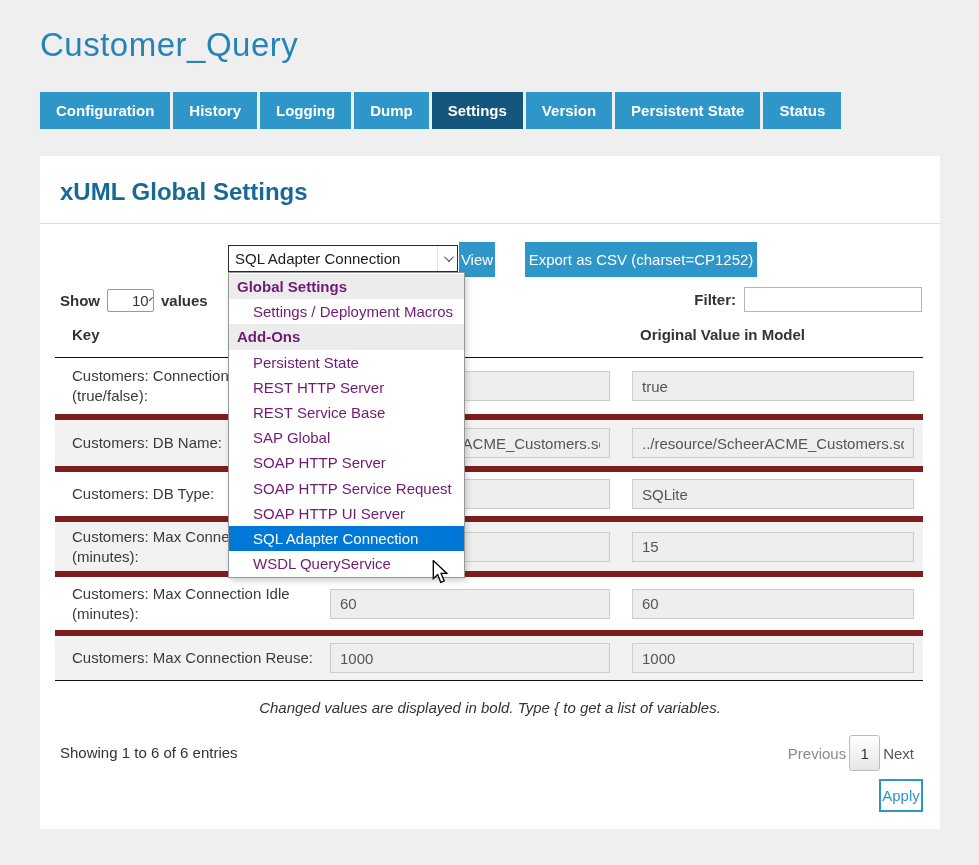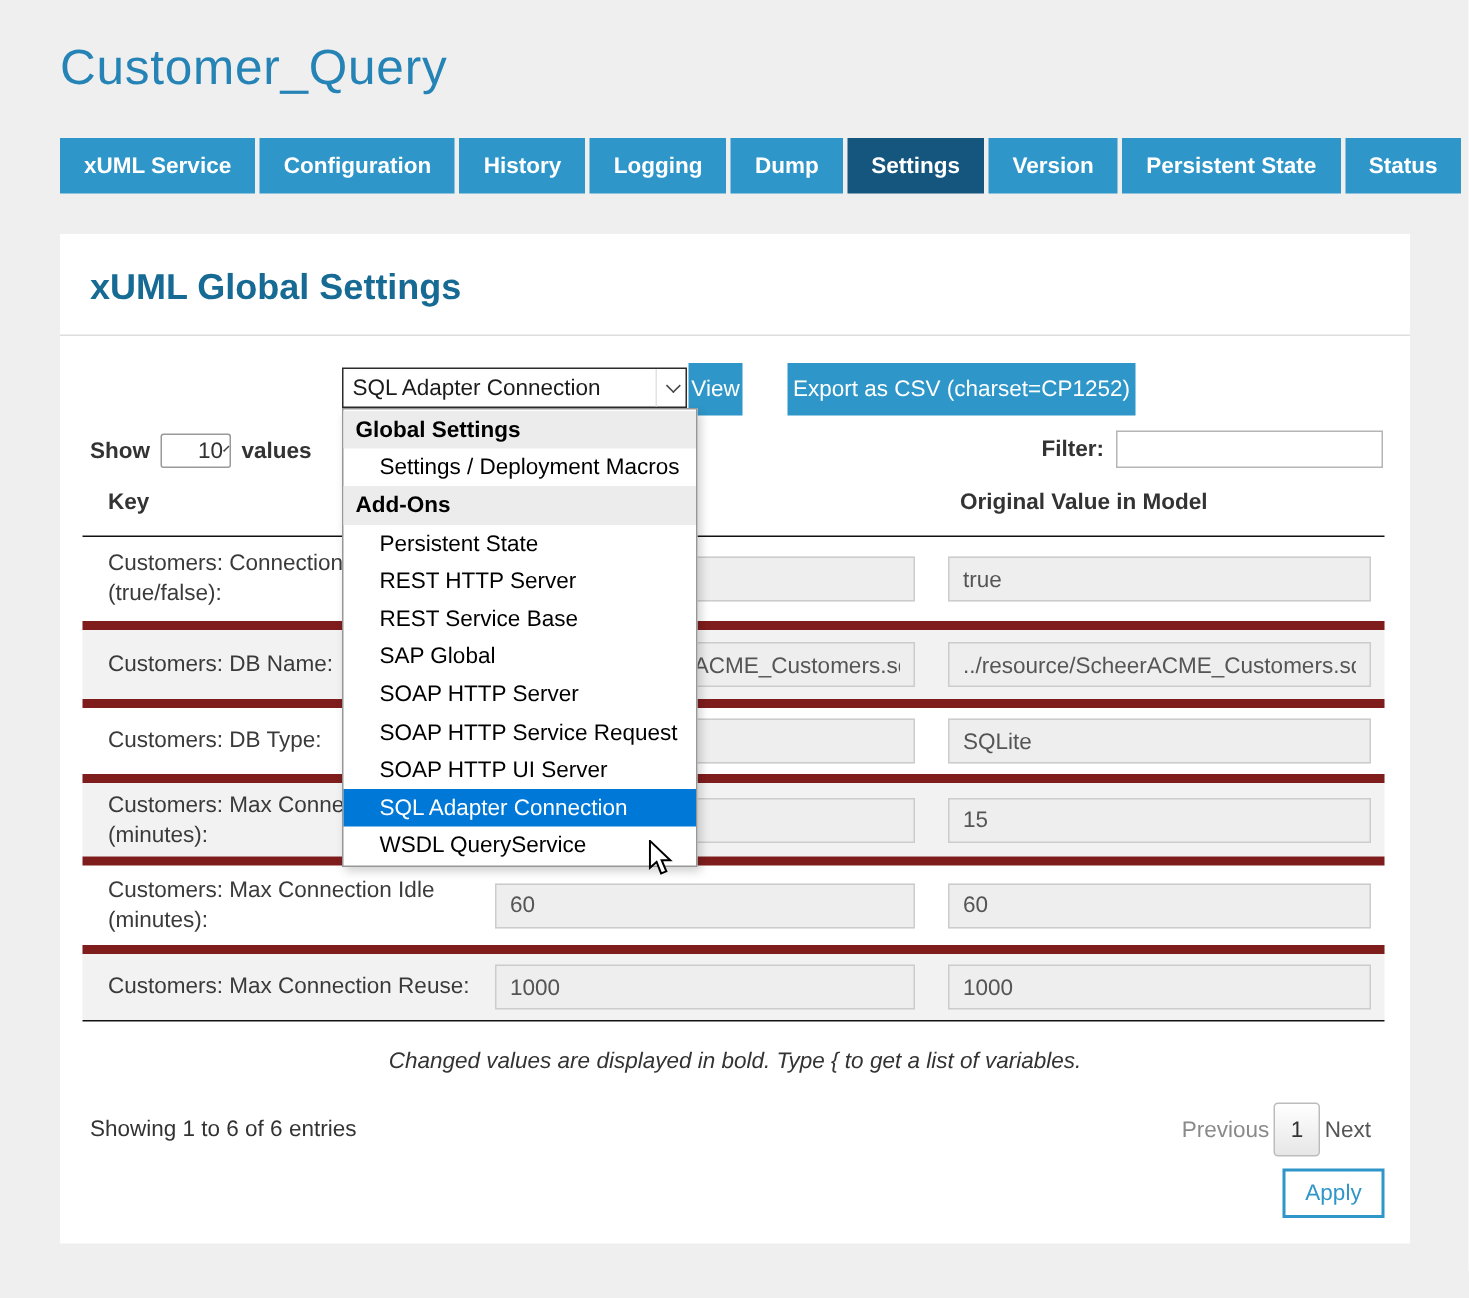--- a/index.html
+++ b/index.html
@@ -228,21 +228,21 @@
     width: 31px; height: 36px;
     border: 1px solid #bcbcbc;
     border-radius: 3px;
     background: linear-gradient(#ffffff, #e6e6e6);
     color: #333;
     cursor: pointer;
   }
   .apply-btn {
     position: absolute;
     right: 17px; top: 623px;
-    width: 68px; height: 33px;
+    width: 44px; height: 33px;
     background: #fff;
     border: 2px solid #2e96c8;
     color: #2e96c8;
     font-size: 15px;
     font-family: "Liberation Sans", sans-serif;
     cursor: pointer;
   }
 
   
   .dropdown {
@@ -252,21 +252,21 @@
     background: #fff;
     border: 1px solid #979797;
     box-shadow: 2px 3px 6px rgba(0,0,0,0.18);
     z-index: 10;
     padding: 1px 0;
   }
   .dd-item {
     height: 25.2px;
     line-height: 25.2px;
     font-size: 15px;
-    color: #000000;
+    color: #701a75;
     white-space: nowrap;
     overflow: hidden;
     cursor: default;
   }
   .dd-group {
     font-weight: 700;
     background: #ececec;
     padding-left: 8px;
   }
   .dd-opt { padding-left: 24px; }
@@ -280,21 +280,20 @@
   }
 </style>
 </head>
 <body>
 
 <div class="page">
 
   <h1 class="page-title">Customer_Query</h1>
 
   <nav class="tabs">
-    <div class="tab">xUML Service</div>
     <div class="tab">Configuration</div>
     <div class="tab">History</div>
     <div class="tab">Logging</div>
     <div class="tab">Dump</div>
     <div class="tab active">Settings</div>
     <div class="tab">Version</div>
     <div class="tab">Persistent State</div>
     <div class="tab">Status</div>
   </nav>
 

